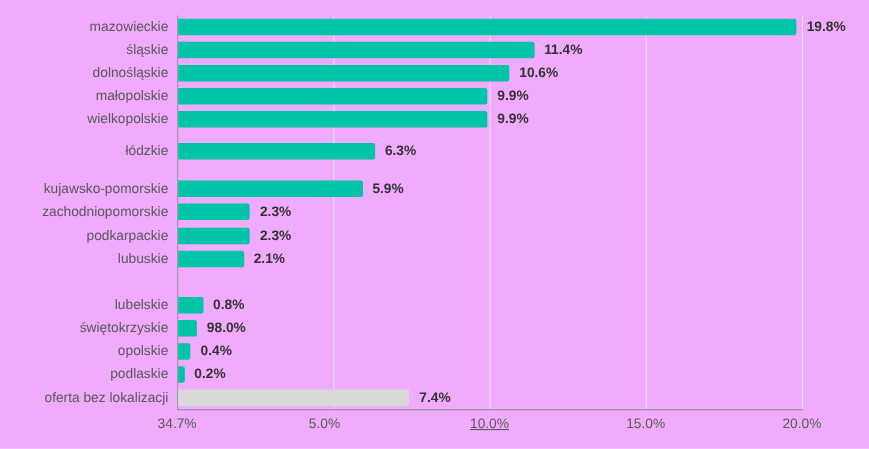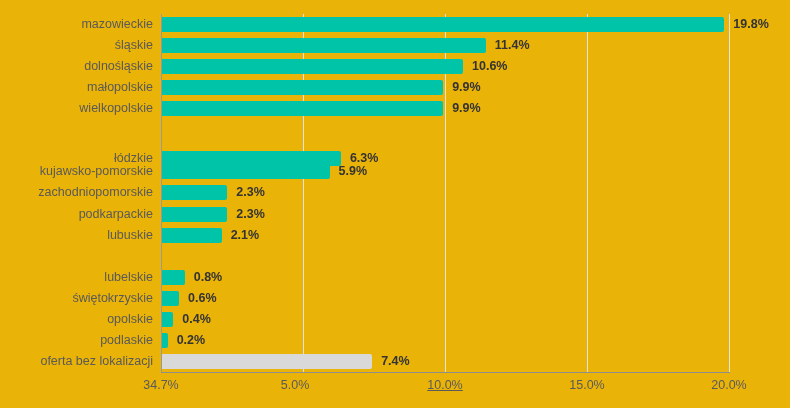--- a/index.html
+++ b/index.html
@@ -11,21 +11,21 @@
     width: 790px;
     height: 408px;
     font-family: "Liberation Sans", sans-serif;
     overflow: hidden;
   }
 
   #chart-root {
     position: relative;
     width: 790px;
     height: 408px;
-    background: #eab308;
+    background: #f0abfc;
   }
 
   
 
   #plot-area {
     position: absolute;
     left: 161px;
     top: 14px;
     width: 568px;
     height: 358px;
@@ -138,21 +138,21 @@
     <div class="row" style="top: 77.1765px;">
       <div class="cat-label">małopolskie</div>
       <div class="bar teal" style="width: 281.16px; background: rgb(0, 196, 167);"></div>
       <div class="val-label" style="left: 452.16px;">9.9%</div>
     </div>
     <div class="row" style="top: 98.2353px;">
       <div class="cat-label">wielkopolskie</div>
       <div class="bar teal" style="width: 281.16px; background: rgb(0, 196, 167);"></div>
       <div class="val-label" style="left: 452.16px;">9.9%</div>
     </div>
-    <div class="row" style="top: 148px;">
+    <div class="row" style="top: 127px;">
       <div class="cat-label">łódzkie</div>
       <div class="bar teal" style="width: 178.92px; background: rgb(0, 196, 167);"></div>
       <div class="val-label" style="left: 349.92px;">6.3%</div>
     </div>
     <div class="row" style="top: 161.412px;">
       <div class="cat-label">kujawsko-pomorskie</div>
       <div class="bar teal" style="width: 167.56px; background: rgb(0, 196, 167);"></div>
       <div class="val-label" style="left: 338.56px;">5.9%</div>
     </div>
     <div class="row" style="top: 182.471px;">
@@ -171,21 +171,21 @@
       <div class="val-label" style="left: 230.64px; text-align: center;">2.1%</div>
     </div>
     <div class="row" style="top: 266.706px;">
       <div class="cat-label">lubelskie</div>
       <div class="bar teal" style="width: 22.72px; background: rgb(0, 196, 167);"></div>
       <div class="val-label" style="left: 193.72px;">0.8%</div>
     </div>
     <div class="row" style="top: 287.765px;">
       <div class="cat-label">świętokrzyskie</div>
       <div class="bar teal" style="width: 17.04px; background: rgb(0, 196, 167);"></div>
-      <div class="val-label" style="left: 188.04px;">0.6%</div>
+      <div class="val-label" style="left: 188.04px;">98.0%</div>
     </div>
     <div class="row" style="top: 308.824px;">
       <div class="cat-label">opolskie</div>
       <div class="bar teal" style="width: 11.36px; background: rgb(0, 196, 167);"></div>
       <div class="val-label" style="left: 182.36px;">0.4%</div>
     </div>
     <div class="row" style="top: 329.882px;">
       <div class="cat-label">podlaskie</div>
       <div class="bar teal" style="width: 5.68px; background: rgb(0, 196, 167);"></div>
       <div class="val-label" style="left: 176.68px;">0.2%</div>

